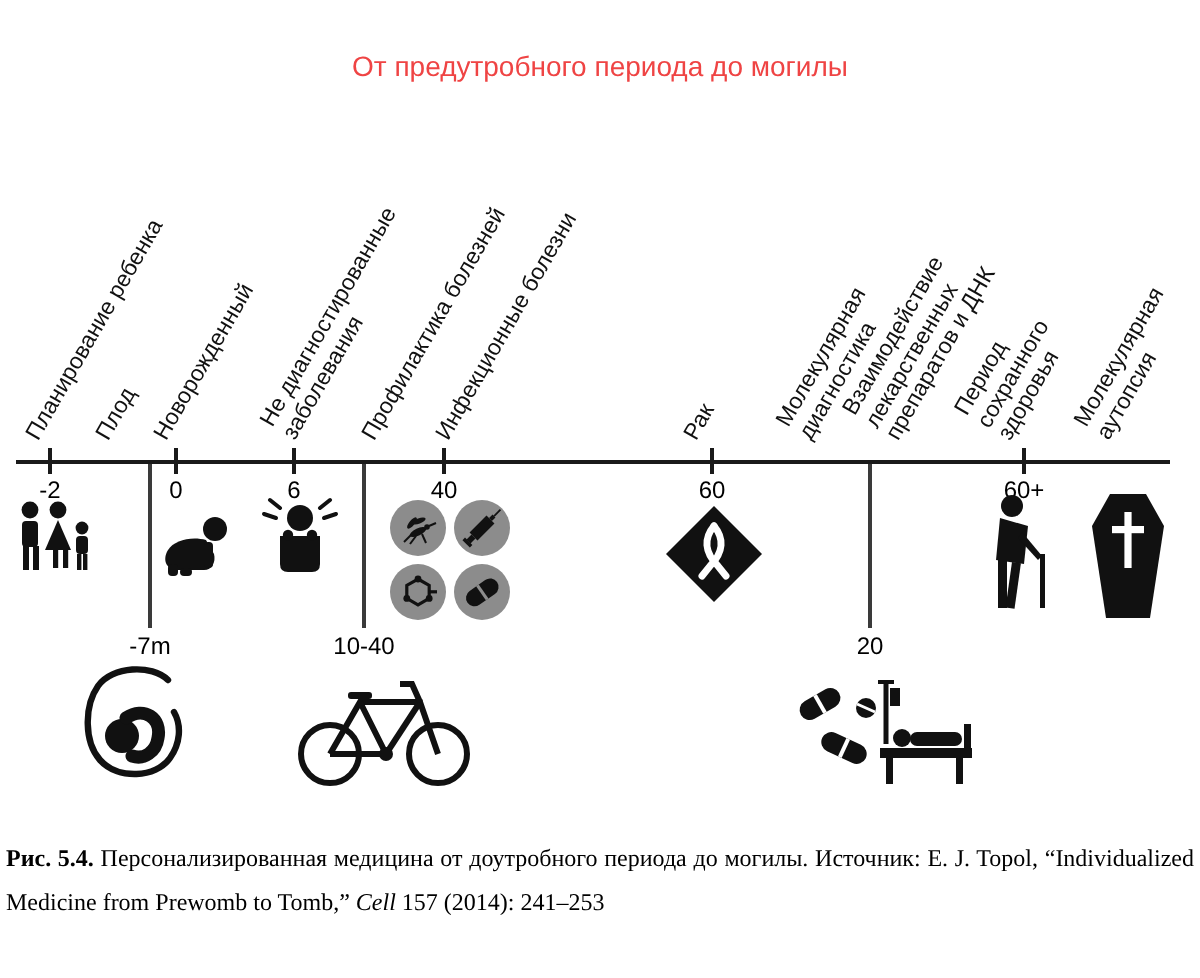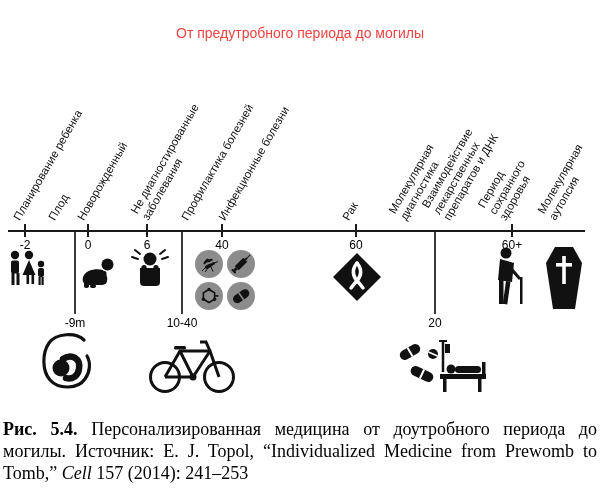--- a/index.html
+++ b/index.html
@@ -22,21 +22,21 @@
   }
   .axis { position:absolute; left:8px; top:230px; width:577px; height:2px; background:#1a1a1a; }
   .tick { position:absolute; top:224px; width:2px; height:13px; background:#1a1a1a; }
   .tick-num { position:absolute; top:238px; transform:translateX(-50%); font-size:12px; color:#000; }
   .stem { position:absolute; top:232px; width:2px; height:82px; background:#3a3a3a; }
   .sub-num { position:absolute; top:316px; transform:translateX(-50%); font-size:12px; color:#000; }
   .icon { position:absolute; }
   .icon svg { display:block; }
   .caption {
     position:absolute; left:3px; right:3px; top:418px;
-    font-family:"Liberation Serif", serif; font-size:18px; line-height:22px;
+    font-family:"Liberation Serif", serif; font-size:12px; line-height:22px;
     text-align:justify; color:#000;
   }
   .caption .fig { font-weight:bold; }
   .caption .jrnl { font-style:italic; }
 </style>
 </head>
 <body>
 
 <div class="page">
 
@@ -73,21 +73,21 @@
   <div class="tick-num" style="left:88px">0</div>
   <div class="tick-num" style="left:147px">6</div>
   <div class="tick-num" style="left:222px">40</div>
   <div class="tick-num" style="left:356px">60</div>
   <div class="tick-num" style="left:512px">60+</div>
 
   <div class="stem" style="left:74px"></div>
   <div class="stem" style="left:181px"></div>
   <div class="stem" style="left:434px"></div>
 
-  <div class="sub-num" style="left:75px">-9m</div>
+  <div class="sub-num" style="left:75px">-7m</div>
   <div class="sub-num" style="left:182px">10-40</div>
   <div class="sub-num" style="left:435px">20</div>
 
   <div class="icon" style="left:8px; top:250px">
     <svg width="40" height="38" viewBox="0 0 40 38" fill="#111">
       <circle cx="7" cy="5" r="4.2"></circle>
       <rect x="3" y="10.5" width="8" height="13" rx="2"></rect>
       <rect x="3.5" y="23" width="3" height="12"></rect>
       <rect x="8.5" y="23" width="3" height="12"></rect>
       <circle cx="21" cy="5" r="4.2"></circle>

